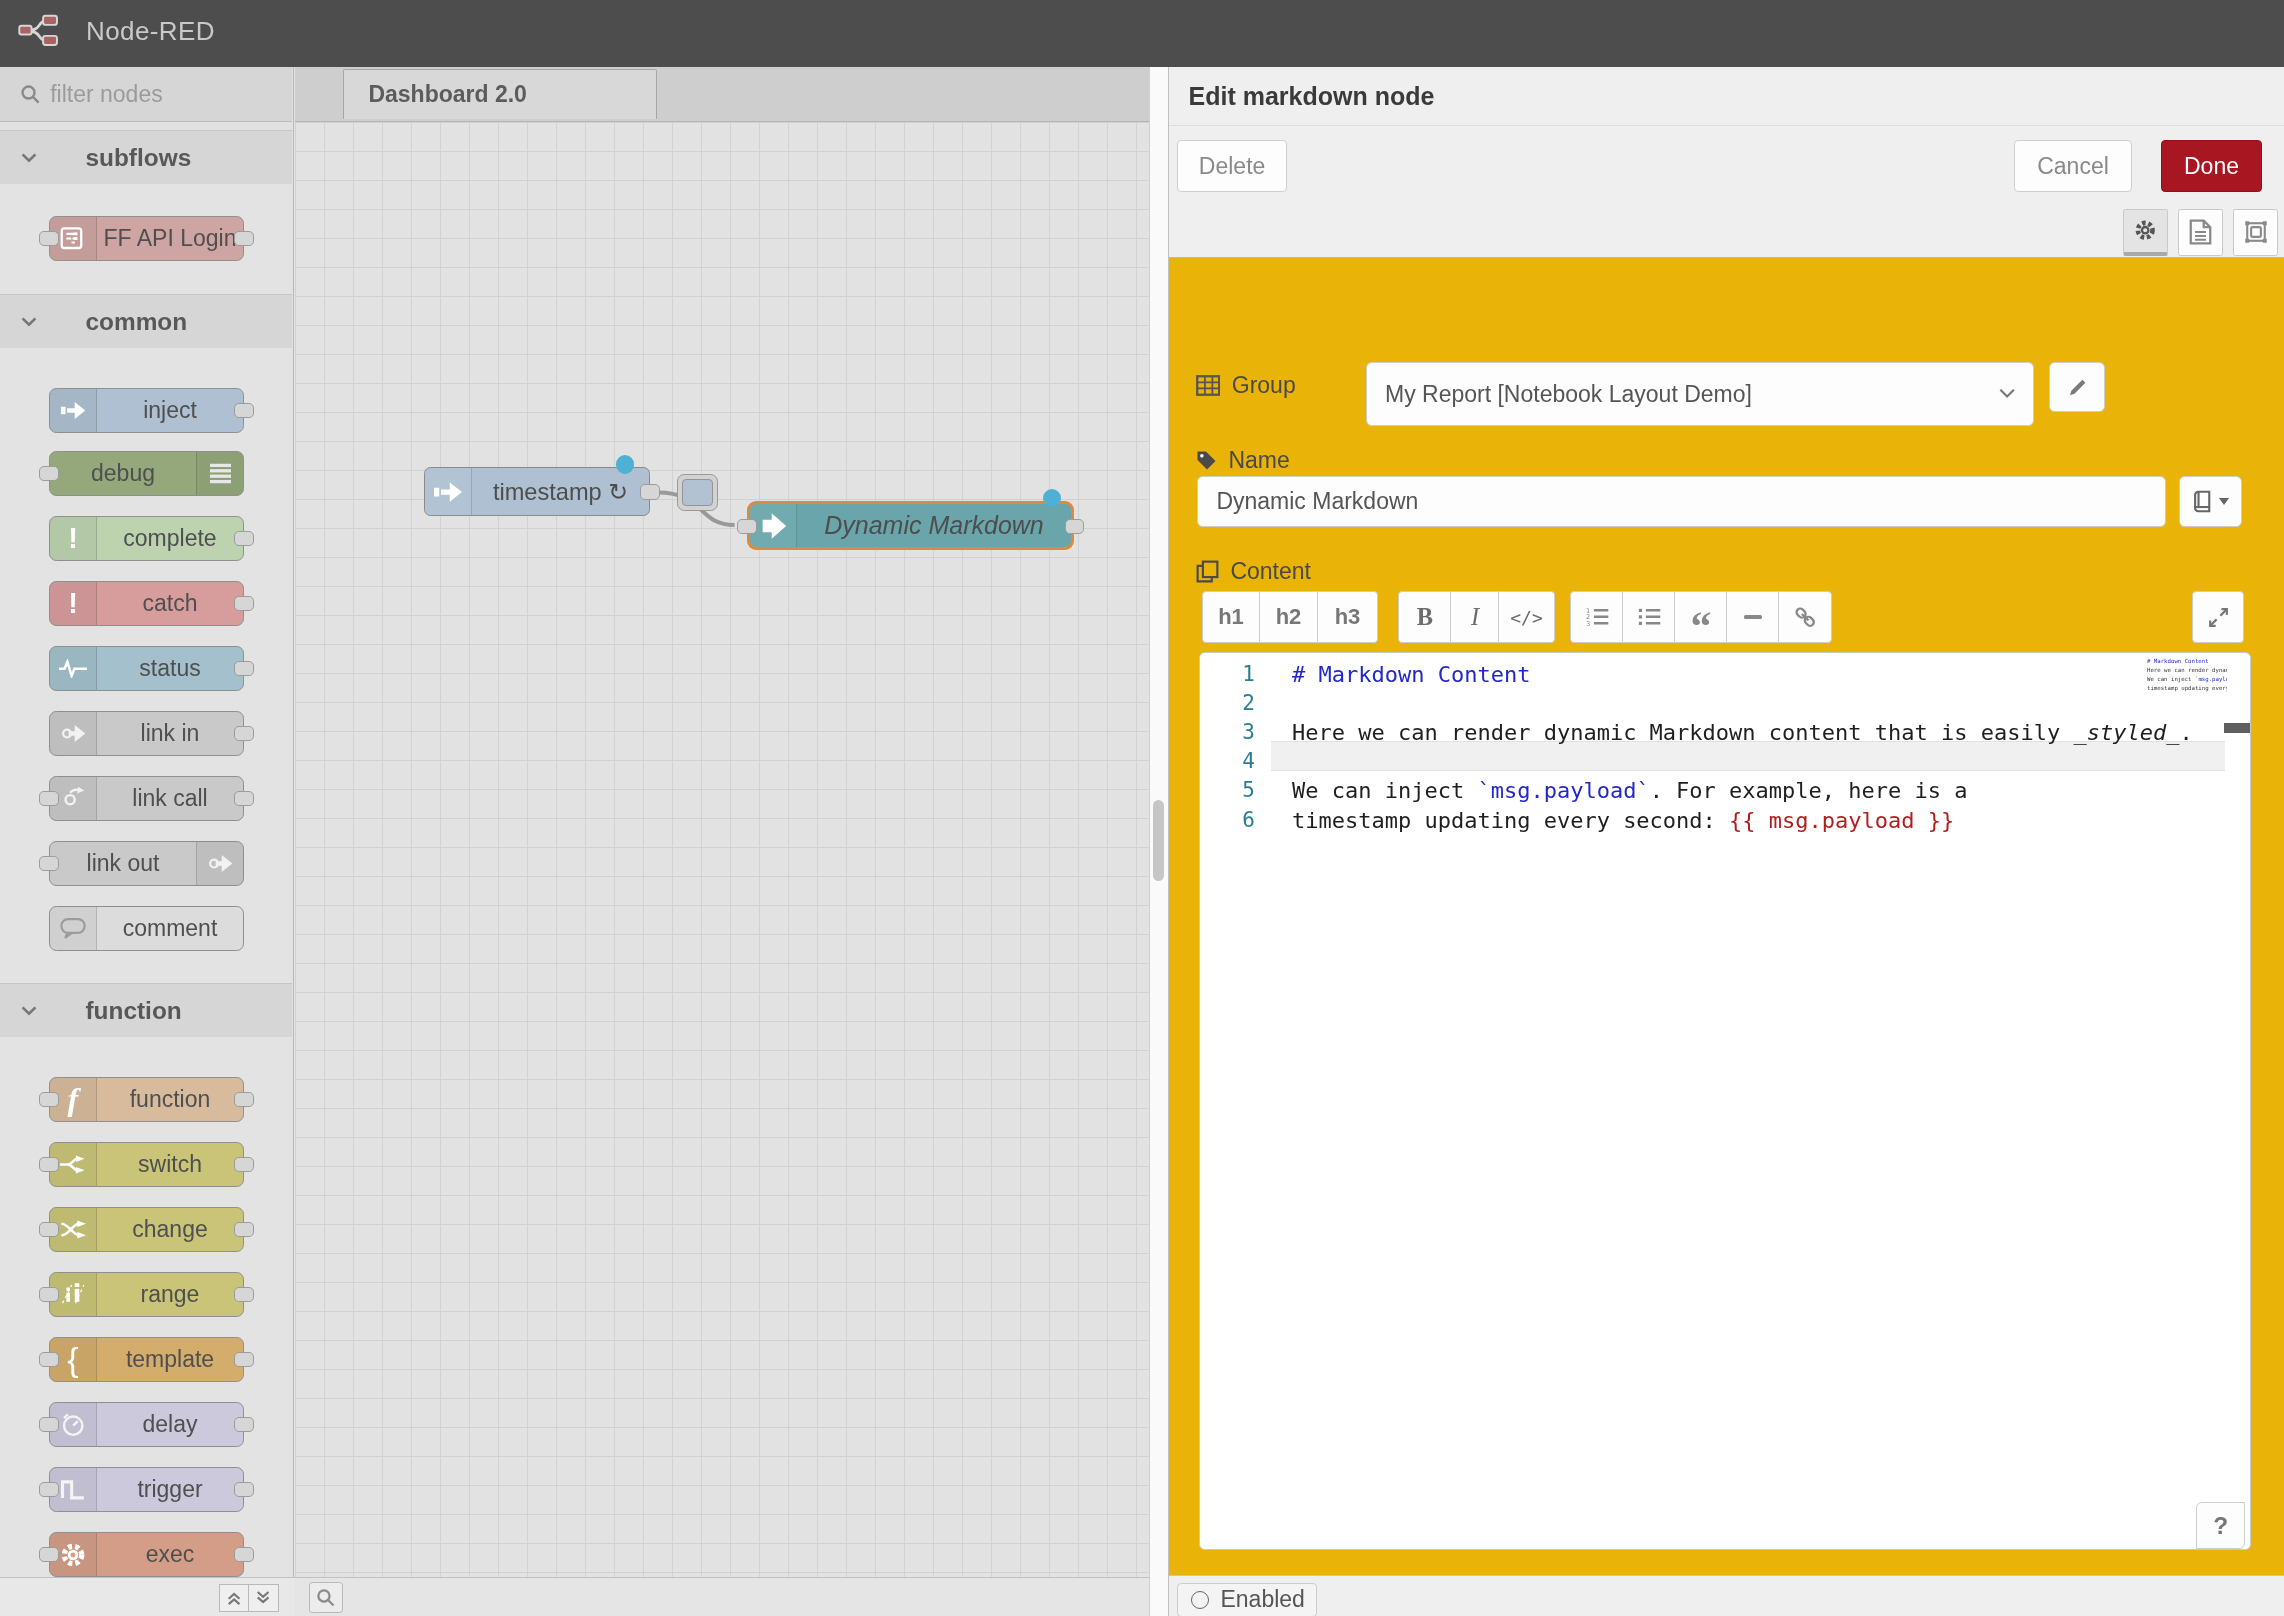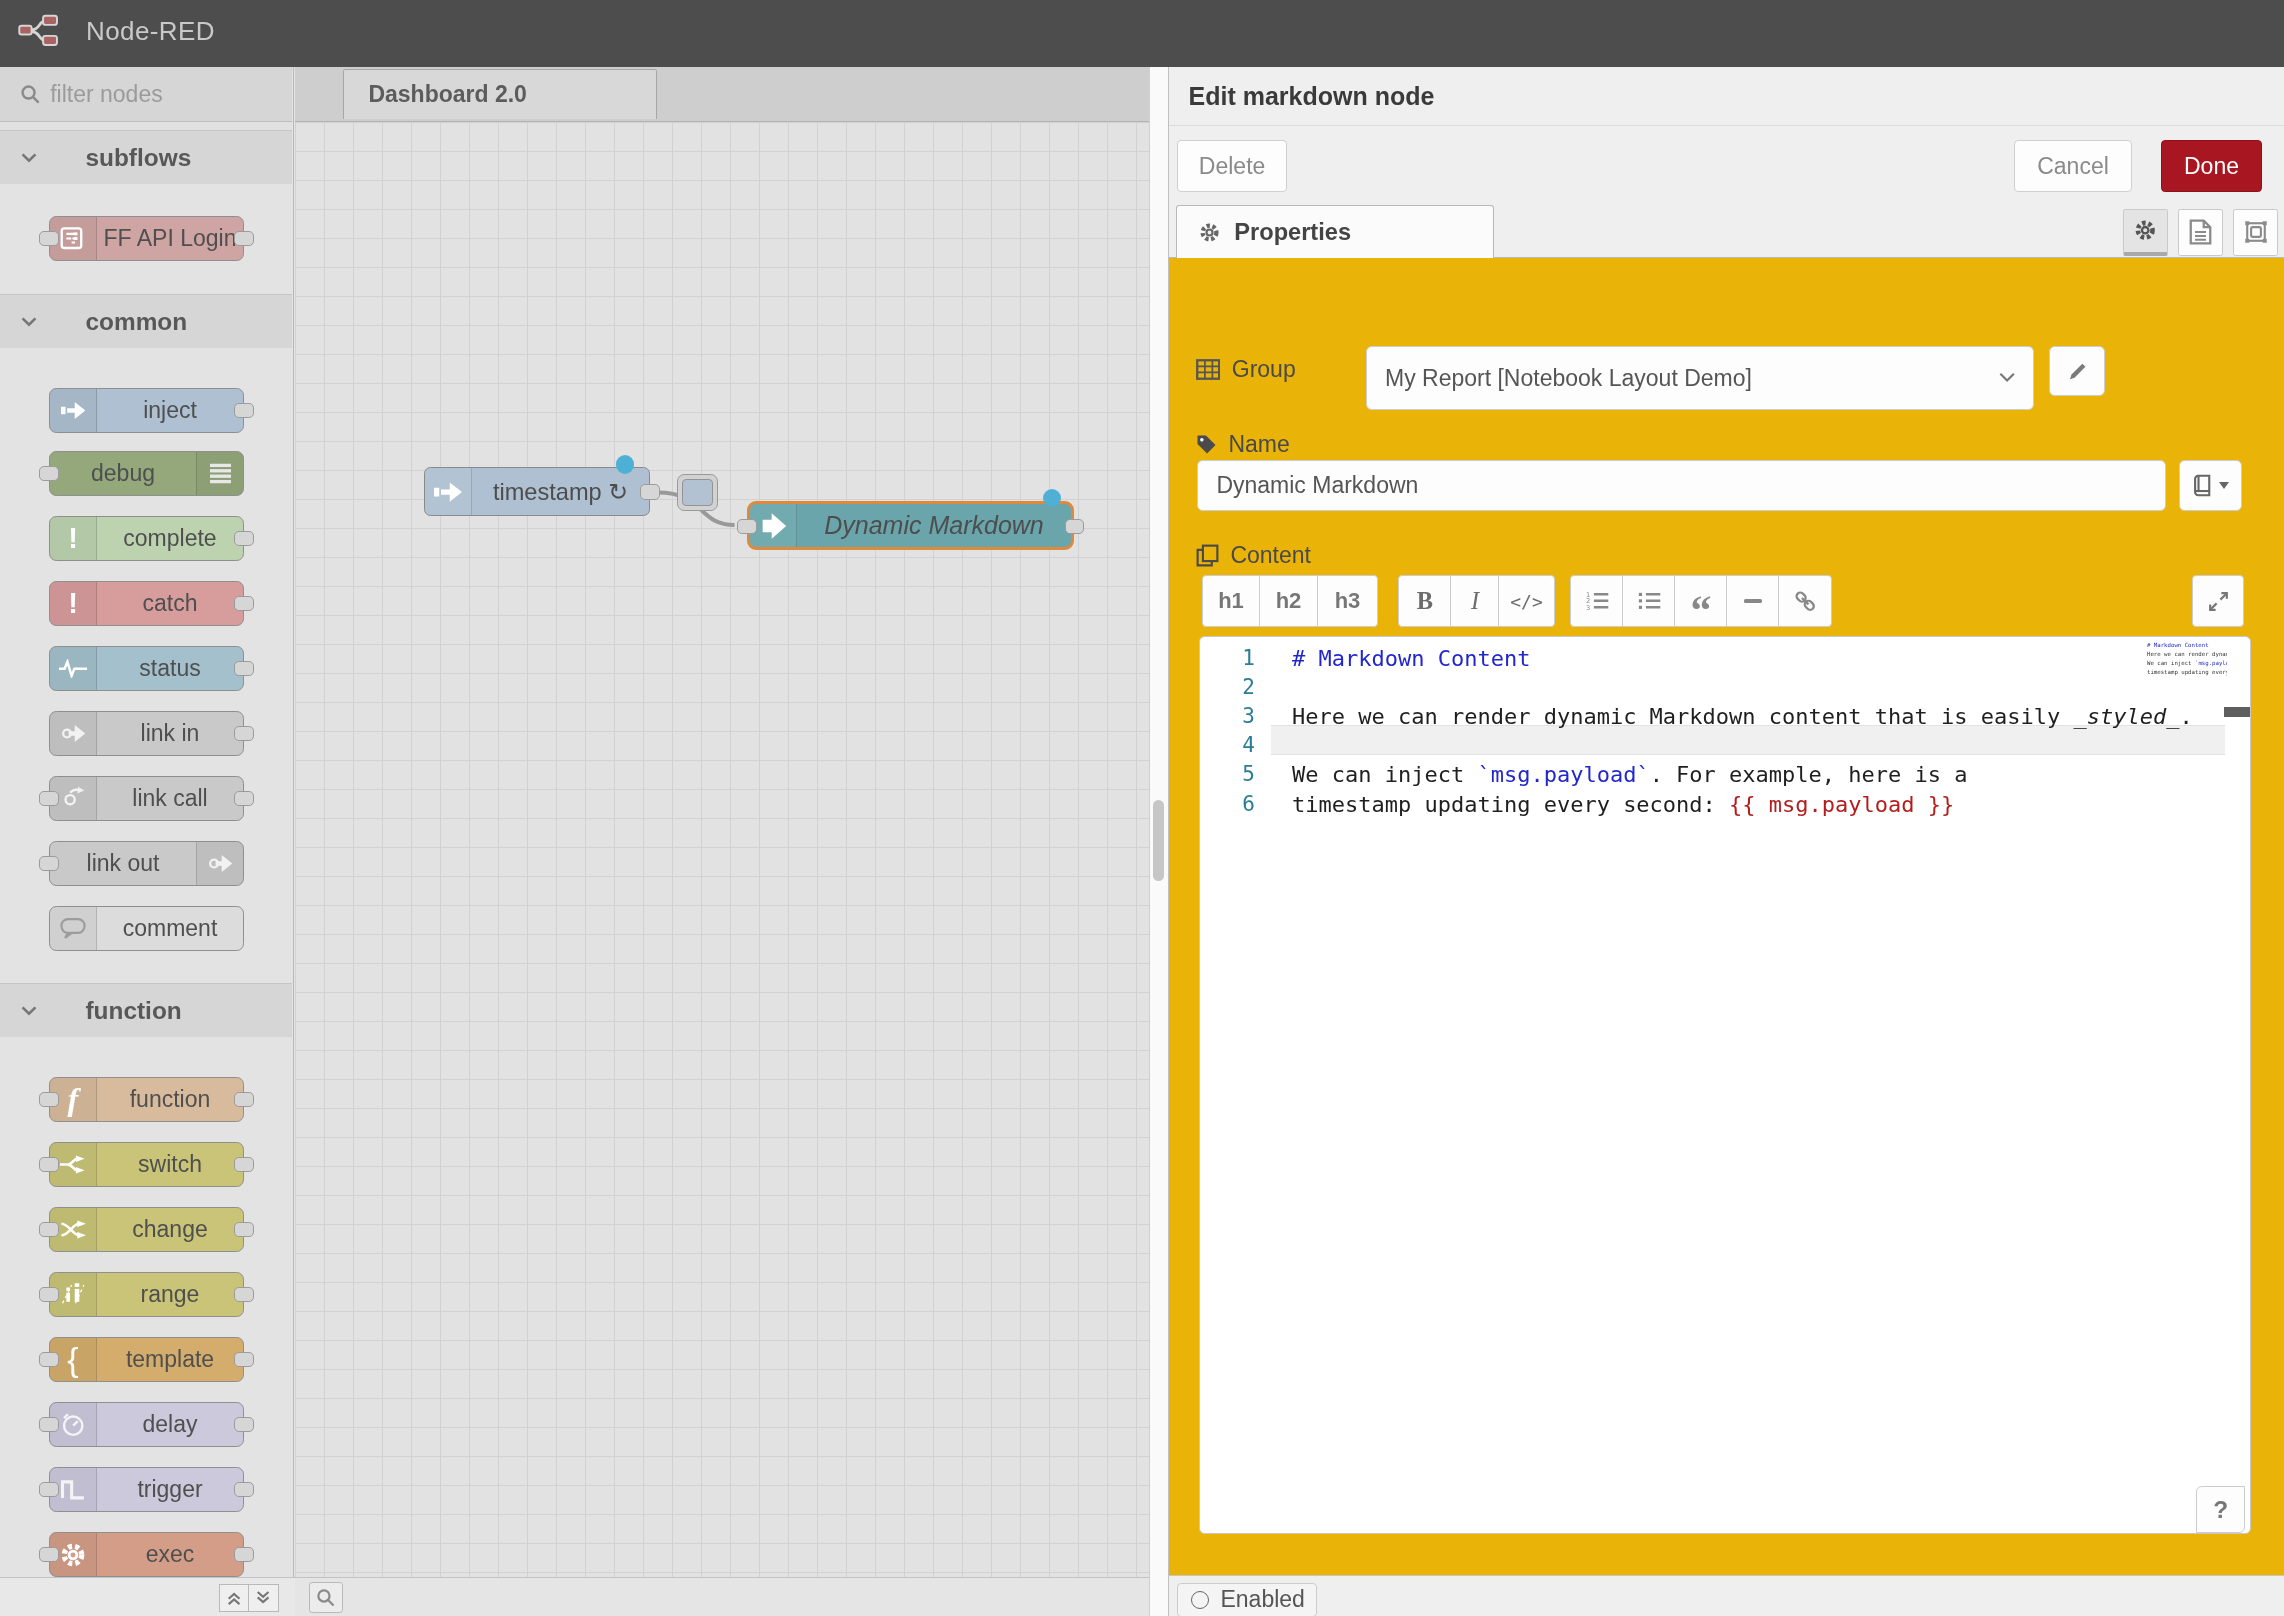--- a/index.html
+++ b/index.html
@@ -60,21 +60,21 @@
   #tray-head { position:absolute; left:0; top:0; width:100%; height:136px; background:#efefef; }
   #tray-title { position:absolute; left:19.5px; top:14.6px; font-size:25px; font-weight:bold; color:#3a3a3a; }
   #tray-title-sep { position:absolute; left:0; top:58px; width:100%; height:0.8px; background:#dcdcdc; }
   .btn { position:absolute; height:52px; border:1.6px solid #cfcfcf; border-radius:4.1px; background:#fdfdfd; font-size:23px; color:#8a8a8a; display:flex; align-items:center; justify-content:center; cursor:pointer; }
   #btn-done { background:#a81622; border-color:#8f111c; color:#fff; }
   #tabrow { position:absolute; left:0; top:136px; width:100%; height:55px; background:#efefef; border-bottom:1.6px solid #b8b8b8; }
   #prop-tab { position:absolute; left:7.3px; top:2.4px; width:318px; height:53px; background:#fbfbfb; border:1.6px solid #b8b8b8; border-bottom:none; border-radius:3.2px 3.2px 0 0; display:flex; align-items:center; gap:13px; padding-left:21px; }
   #prop-tab span { font-size:23.6px; font-weight:bold; color:#444; }
   .mini-btn { position:absolute; top:5.7px; width:45px; height:47px; background:#fdfdfd; border:1.6px solid #c9c9c9; border-radius:2.4px; display:flex; align-items:center; justify-content:center; cursor:pointer; }
   .mini-btn.active { background:#e4e4e4; border-bottom:4.9px solid #a9a9a9; }
-  #form { position:absolute; left:0; top:192px; width:100%; height:1316px; }
+  #form { position:absolute; left:0; top:208px; width:100%; height:1316px; }
   .frow-label { position:absolute; display:flex; align-items:center; gap:11.4px; font-size:23px; color:#4a4a4a; }
   .inputbox { position:absolute; background:#fdfdfd; border:1.6px solid #ccc; border-radius:5.7px; display:flex; align-items:center; padding:0 18px; font-size:23px; color:#555; }
   .caret-down { width:0; height:0; border-left:7.3px solid transparent; border-right:7.3px solid transparent; border-top:9px solid #666; }
   .sq-btn { position:absolute; background:#fdfdfd; border:1.6px solid #ccc; border-radius:5.7px; display:flex; align-items:center; justify-content:center; gap:6.5px; cursor:pointer; }
   .tb-btn { position:absolute; top:0; height:52px; background:#fdfdfd; border:1.6px solid #ccc; display:flex; align-items:center; justify-content:center; font-size:22px; color:#6c6c6c; cursor:pointer; }
   .tb-btn.first { border-radius:4.1px 0 0 4.1px; } .tb-btn.last { border-radius:0 4.1px 4.1px 0; } .tb-btn.solo { border-radius:4.1px; }
   .tb-txt { font-weight:bold; color:#777; }
 
   
   #editor { position:absolute; left:30px; top:377px; width:1052px; height:898px; background:#fff; border:1.6px solid #c8c8c8; border-radius:5.7px; overflow:hidden; }
@@ -406,30 +406,20 @@
         </div>
       <div class="btn" style="left:845px; top:73px; width:118px;">
           <span>Cancel</span>
         </div>
       <div class="btn" id="btn-done" style="left:992px; top:73px; width:101px;">
           <span>Done</span>
         </div>
     </div>
 
     <div id="tabrow">
-      <div id="prop-tab">
-        <span>
-          <svg width="23" height="23" viewBox="0 0 18 18">
-              <circle cx="9" cy="9" r="5.4" stroke="#666" stroke-width="3.4" stroke-dasharray="2.6 2" fill="none"></circle>
-              <circle cx="9" cy="9" r="3.2" fill="#666"></circle>
-              <circle cx="9" cy="9" r="1.5" fill="#efefef"></circle>
-            </svg>
-        </span>
-        <span>Properties</span>
-      </div>
       <div class="mini-btn active" style="left:954px;">
         <svg width="24.4" height="24.4" viewBox="0 0 18 18">
             <circle cx="9" cy="9" r="5.4" stroke="#555" stroke-width="3.4" stroke-dasharray="2.6 2" fill="none"></circle>
             <circle cx="9" cy="9" r="3.2" fill="#555"></circle>
             <circle cx="9" cy="9" r="1.5" fill="#e4e4e4"></circle>
           </svg>
       </div>
       <div class="mini-btn" style="left:1009px;">
         <svg width="23" height="26" viewBox="0 0 14 16">
             <path d="M1 1h8l4 4v10H1z" fill="none" stroke="#8a8a8a" stroke-width="1.4"></path>

